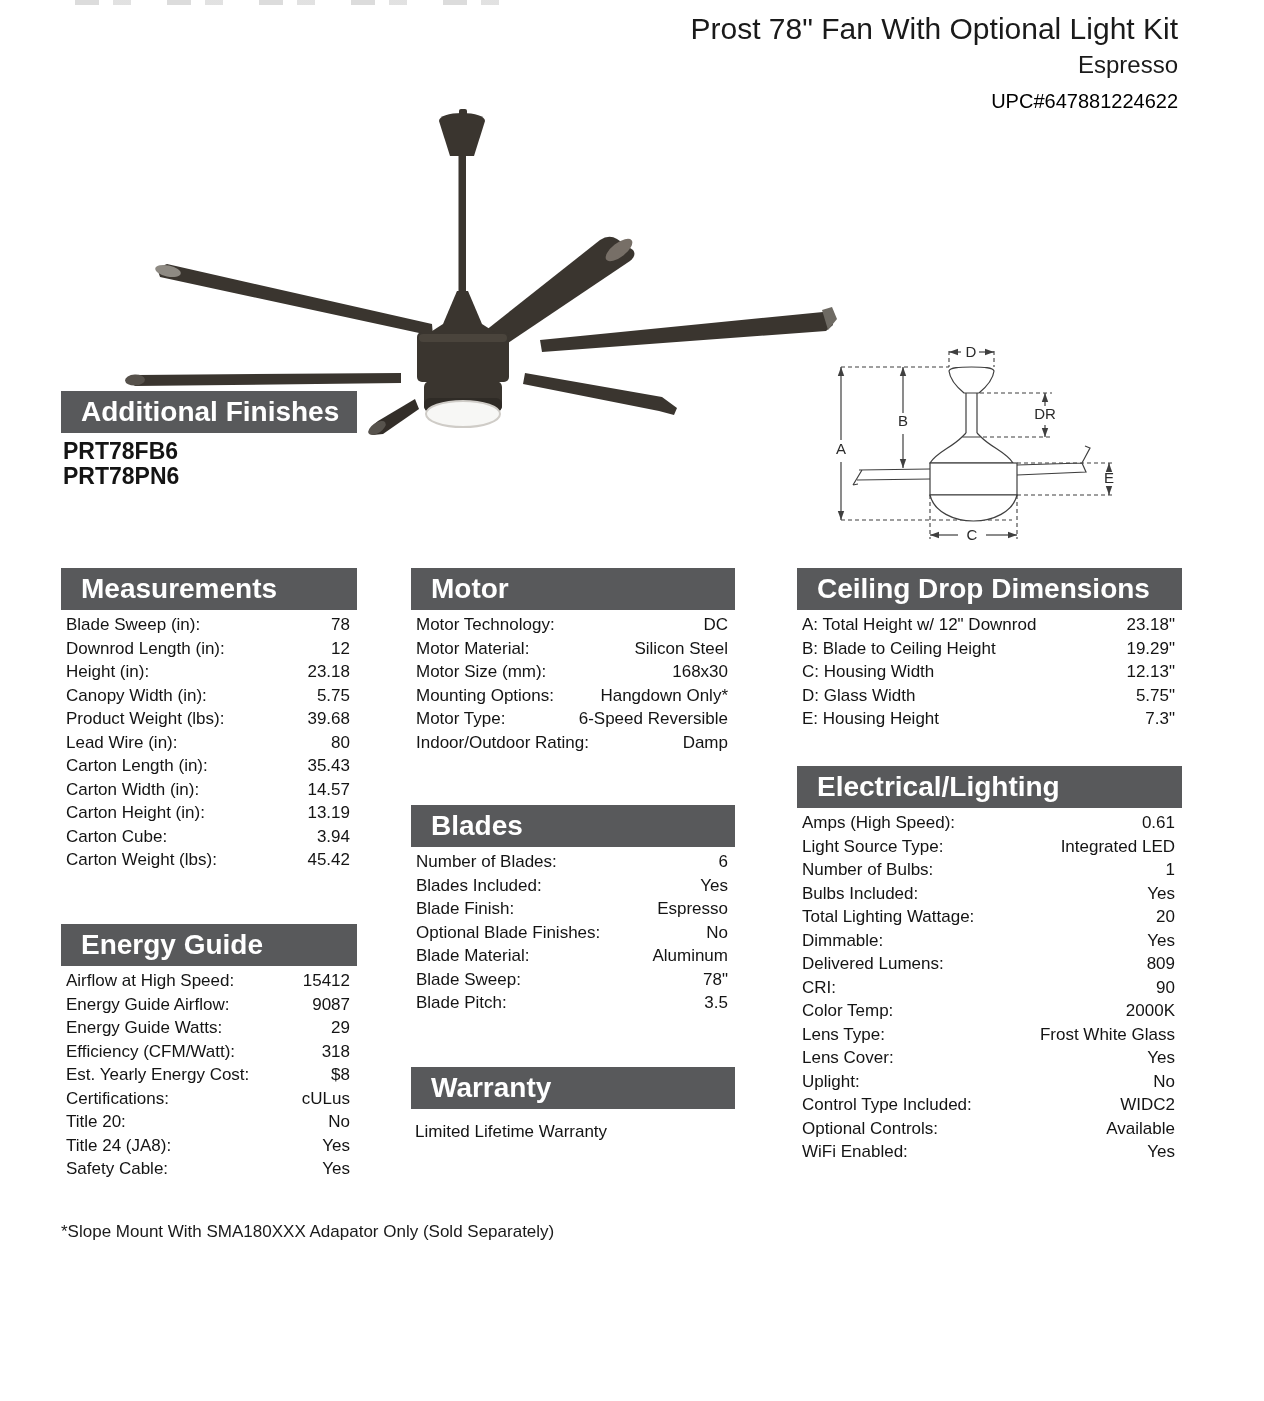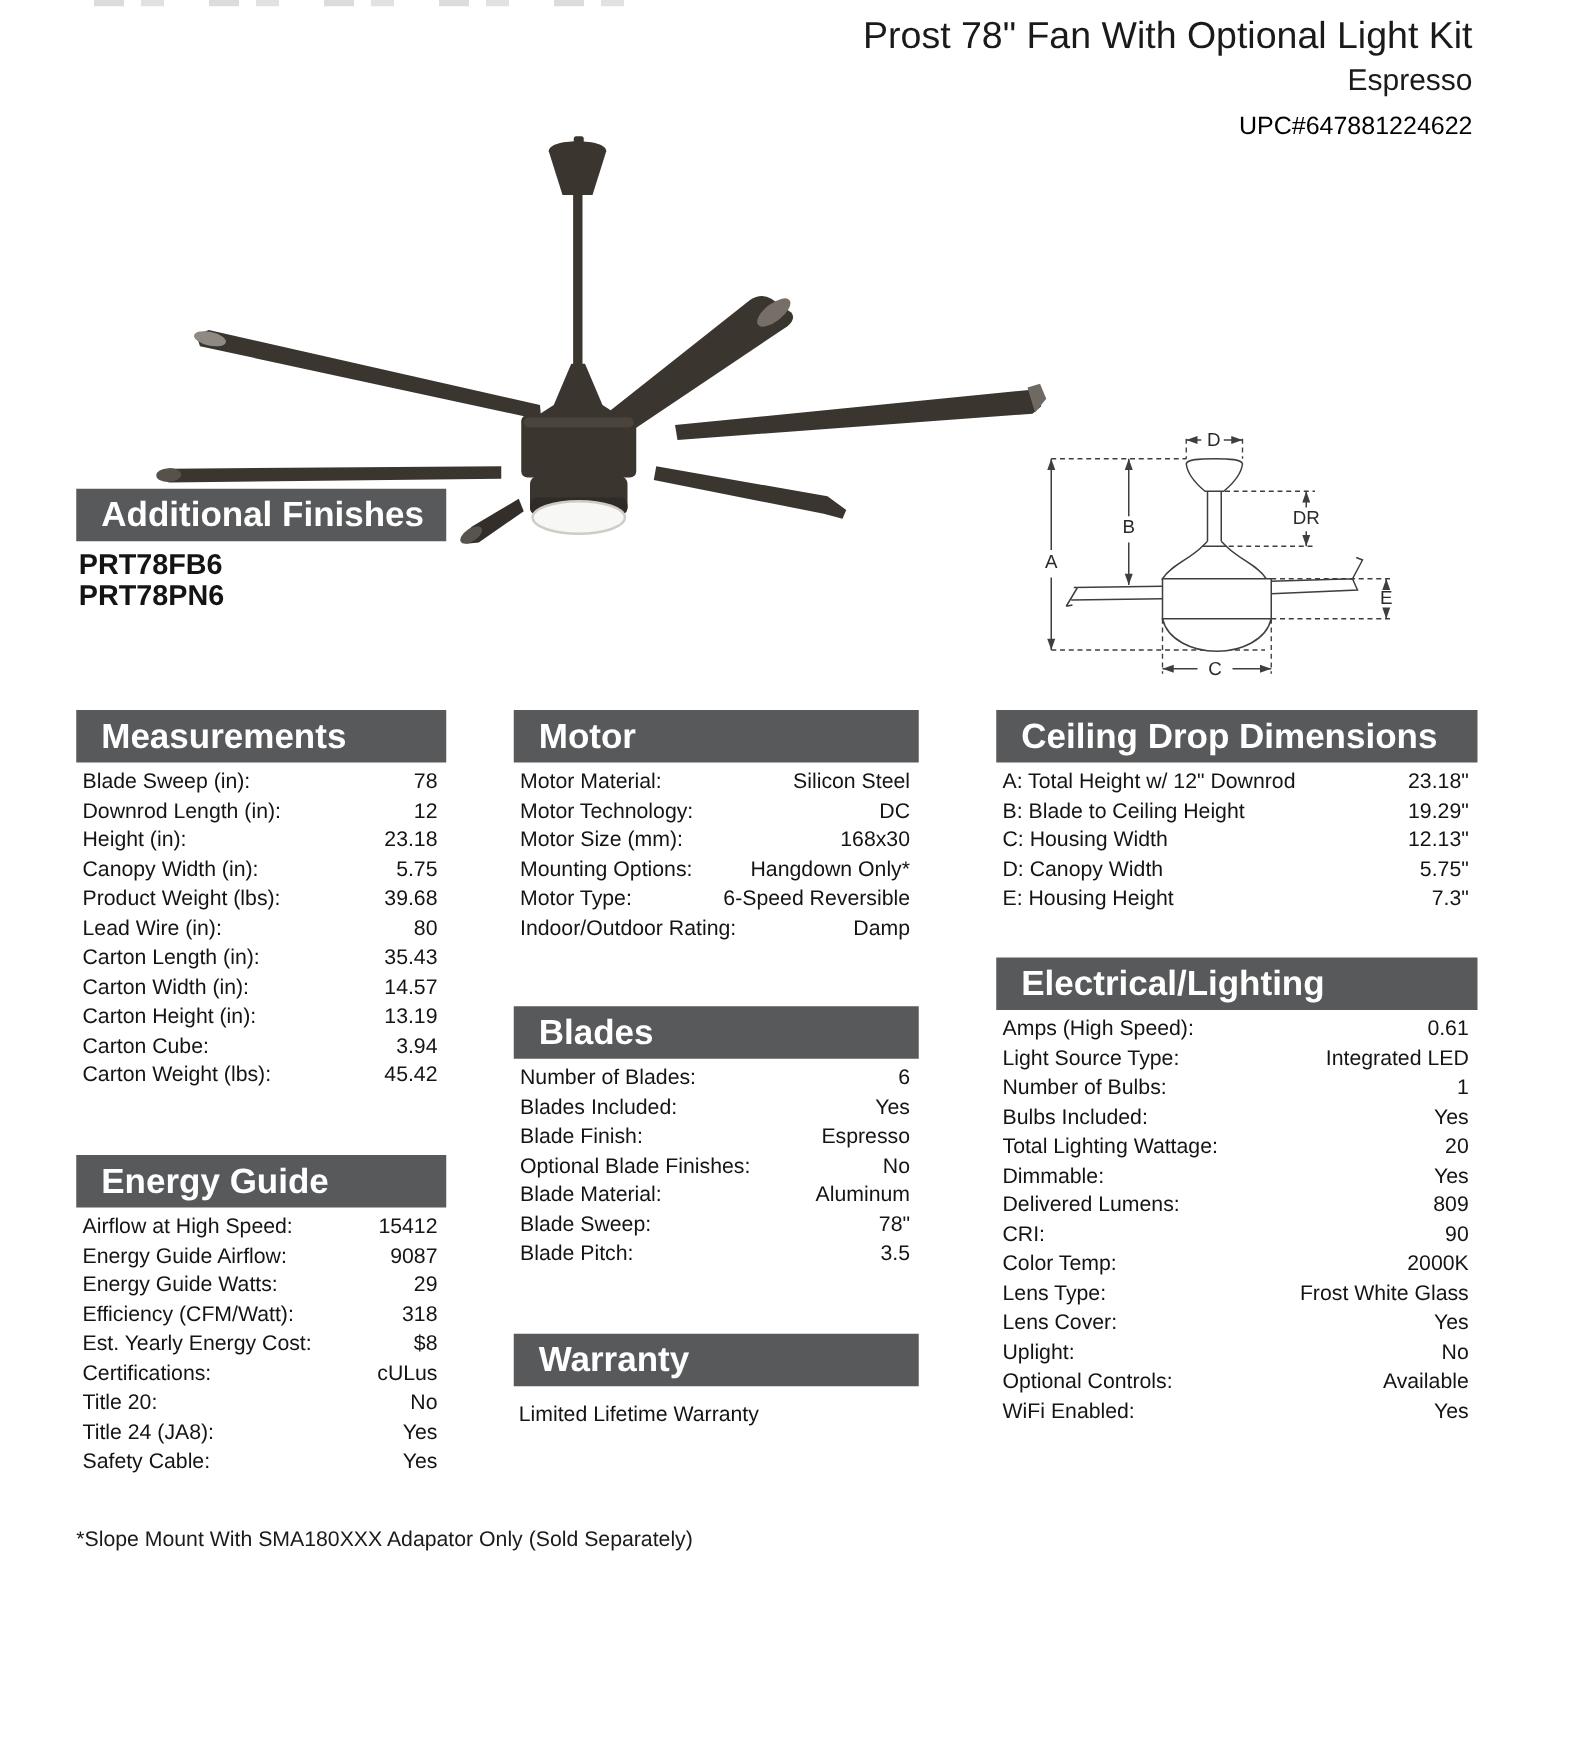--- a/index.html
+++ b/index.html
@@ -259,27 +259,27 @@
           <span class="val">Yes</span>
         </div>
       </div>
   </section>
 
   <section class="panel" style="left:411px;top:568px;width:324px">
     <div class="hdr">Motor</div>
     <div class="rows">
 
         <div class="spec-row">
+          <span class="lbl">Motor Technology:</span>
+          <span class="val">DC</span>
+        </div>
+
+        <div class="spec-row">
           <span class="lbl">Motor Material:</span>
           <span class="val">Silicon Steel</span>
-        </div>
-
-        <div class="spec-row">
-          <span class="lbl">Motor Technology:</span>
-          <span class="val">DC</span>
         </div>
 
         <div class="spec-row">
           <span class="lbl">Motor Size (mm):</span>
           <span class="val">168x30</span>
         </div>
 
         <div class="spec-row">
           <span class="lbl">Mounting Options:</span>
           <span class="val">Hangdown Only*</span>
@@ -356,21 +356,21 @@
           <span class="lbl">B: Blade to Ceiling Height</span>
           <span class="val">19.29"</span>
         </div>
 
         <div class="spec-row">
           <span class="lbl">C: Housing Width</span>
           <span class="val">12.13"</span>
         </div>
 
         <div class="spec-row">
-          <span class="lbl">D: Canopy Width</span>
+          <span class="lbl">D: Glass Width</span>
           <span class="val">5.75"</span>
         </div>
 
         <div class="spec-row">
           <span class="lbl">E: Housing Height</span>
           <span class="val">7.3"</span>
         </div>
       </div>
   </section>
 
@@ -431,20 +431,24 @@
         <div class="spec-row">
           <span class="lbl">Lens Cover:</span>
           <span class="val">Yes</span>
         </div>
 
         <div class="spec-row">
           <span class="lbl">Uplight:</span>
           <span class="val">No</span>
         </div>
 
+        <div class="spec-row">
+          <span class="lbl">Control Type Included:</span>
+          <span class="val">WIDC2</span>
+        </div>
 
         <div class="spec-row">
           <span class="lbl">Optional Controls:</span>
           <span class="val">Available</span>
         </div>
 
         <div class="spec-row">
           <span class="lbl">WiFi Enabled:</span>
           <span class="val">Yes</span>
         </div>

